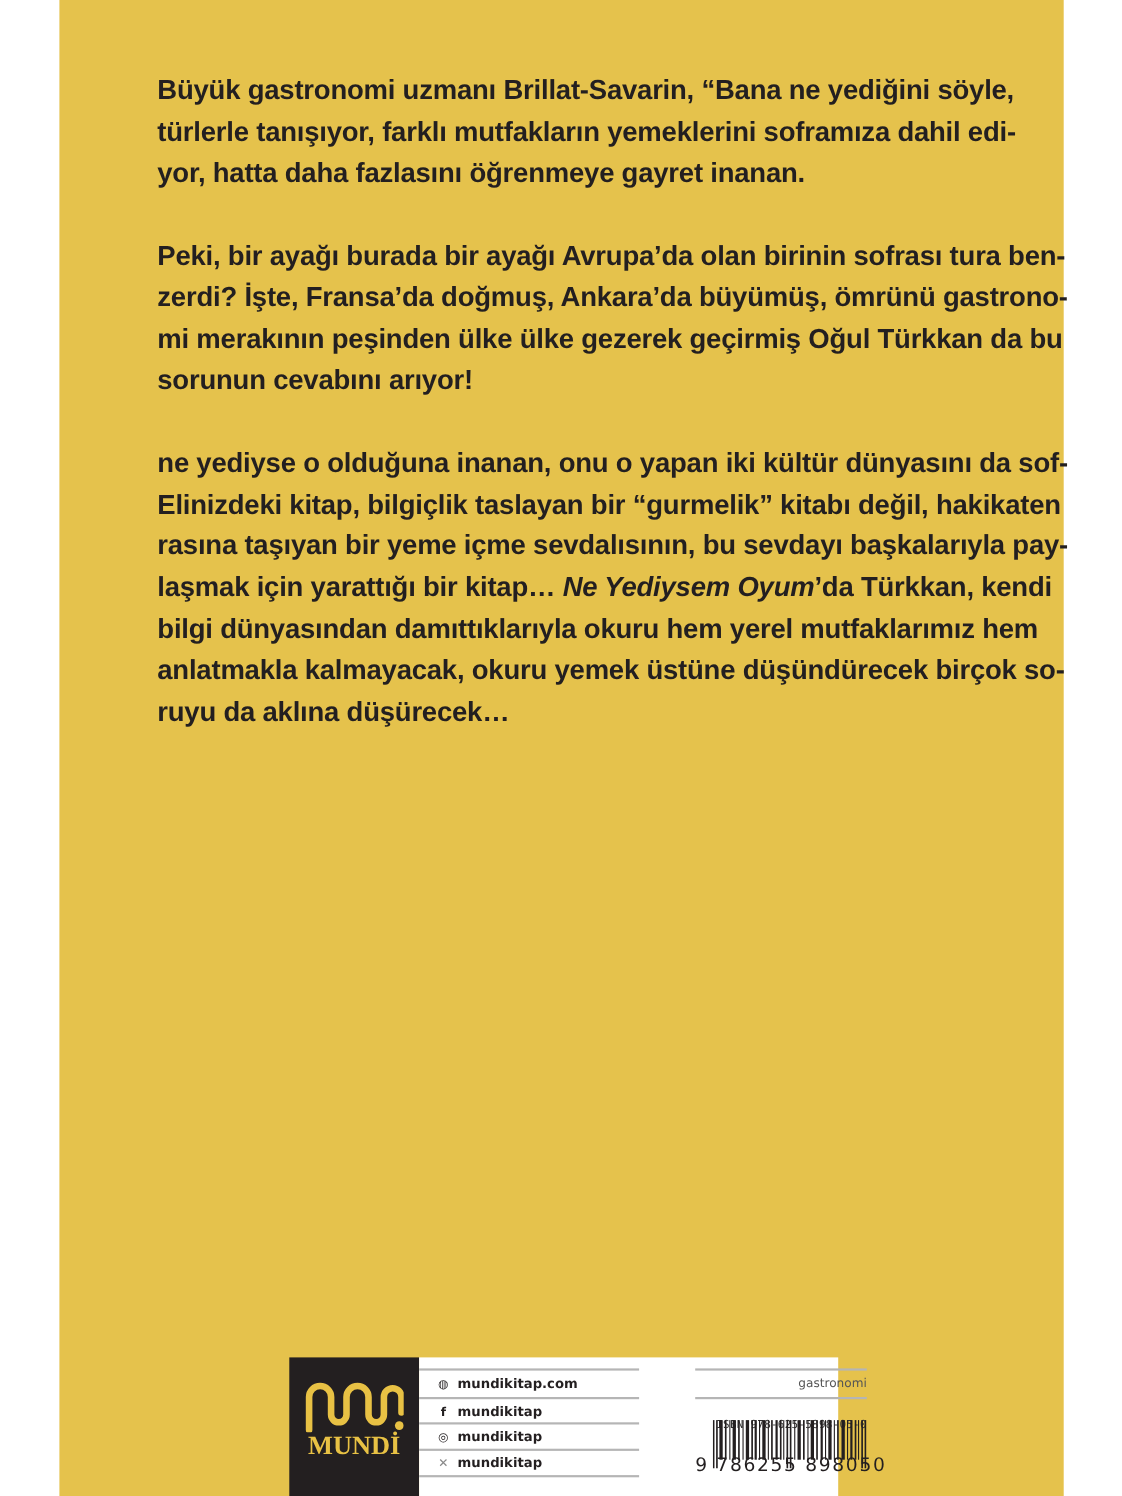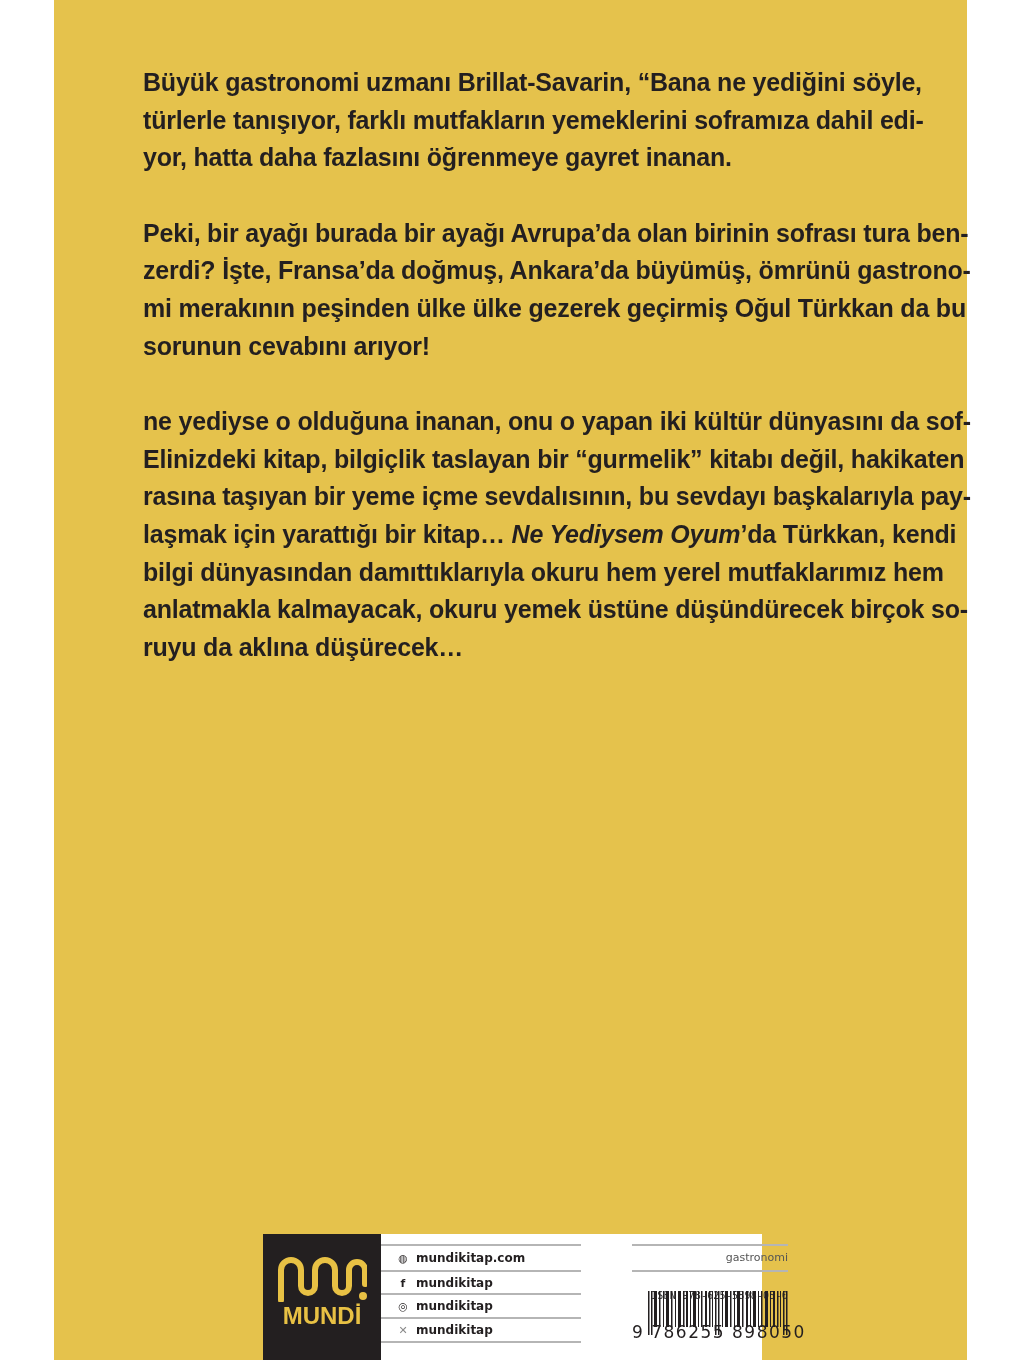--- a/index.html
+++ b/index.html
@@ -26,21 +26,21 @@
   .blurb em { font-style: italic; }
 
   
   .logo-box {
     position: absolute; left: 209px; top: 1234px; width: 118px; height: 126px;
     background: #231F20;
   }
   .logo-box svg { position: absolute; left: 14px; top: 22px; }
   .logo-text {
     position: absolute; left: 0; top: 68px; width: 118px; text-align: center;
-    color: #E8C144; font-family: Liberation Sans, sans-serif; font-weight: bold;
+    color: #E8C144; font-family: Liberation Serif, serif; font-weight: bold;
     font-size: 24px; letter-spacing: 0px;
   }
 
   .info-panel {
     position: absolute; left: 327px; top: 1234px; width: 381px; height: 126px;
     background: #ffffff;
   }
   .links { position: absolute; left: 0; top: 0; width: 200px; }
   .link-row {
     position: absolute; left: 0; width: 200px; height: 24px;

